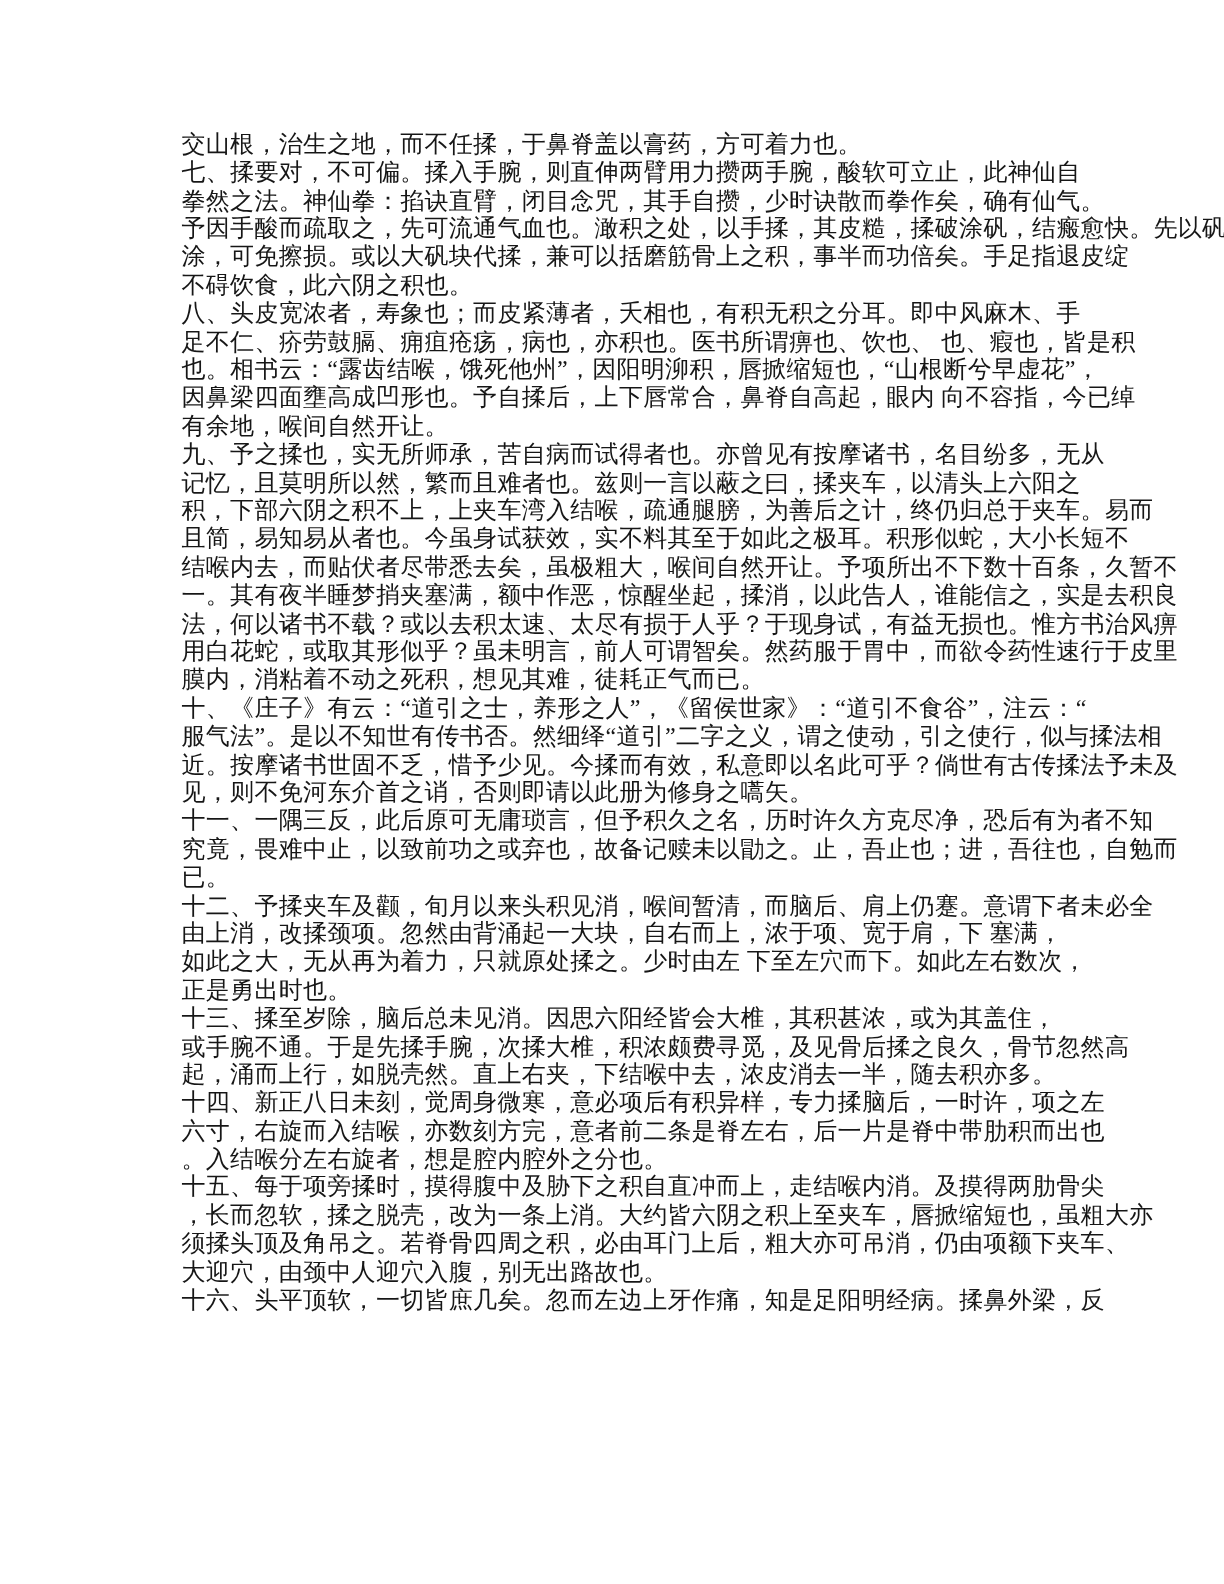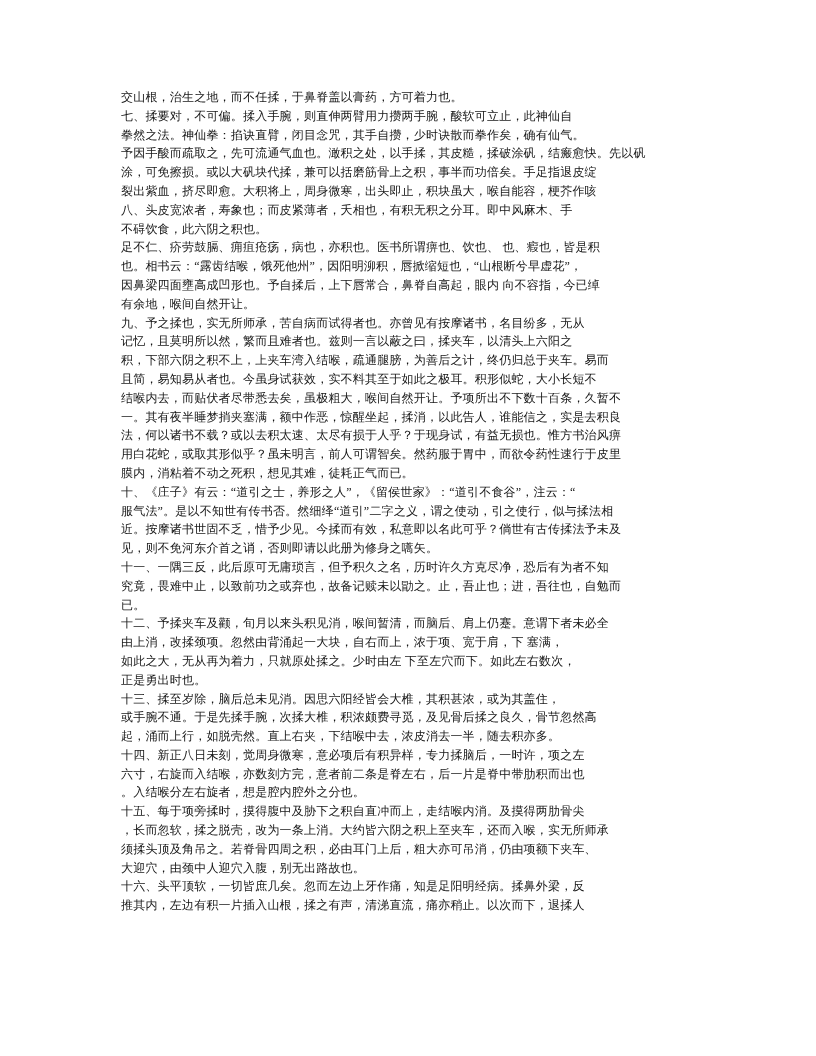--- a/index.html
+++ b/index.html
@@ -18,43 +18,42 @@
     height: 1056px;
     background: #ffffff;
     overflow: hidden;
   }
   .text-block {
     position: absolute;
     left: 121px;
     top: 88px;
     width: 600px;
     color: #161616;
-    font-size: 12px;
+    font-size: 16px;
     line-height: 18.8px;
     letter-spacing: 0.2px;
   }
   .line {
     white-space: pre;
     height: 18.8px;
     overflow: visible;
   }
 </style>
 </head>
 <body>
 
 <div class="page">
   <div class="text-block">
       <div class="line">交山根，治生之地，而不任揉，于鼻脊盖以膏药，方可着力也。</div>
       <div class="line">七、揉要对，不可偏。揉入手腕，则直伸两臂用力攒两手腕，酸软可立止，此神仙自</div>
       <div class="line">拳然之法。神仙拳：掐诀直臂，闭目念咒，其手自攒，少时诀散而拳作矣，确有仙气。</div>
       <div class="line">予因手酸而疏取之，先可流通气血也。澉积之处，以手揉，其皮糙，揉破涂矾，结瘢愈快。先以矾</div>
       <div class="line">涂，可免擦损。或以大矾块代揉，兼可以括磨筋骨上之积，事半而功倍矣。手足指退皮绽</div>
-      <div class="line">裂出紫血，挤尽即愈。大积将上，周身微寒，出头即止，积块虽大，喉自能容，梗芥作咳</div>
+      <div class="line">不碍饮食，此六阴之积也。</div>
       <div class="line">八、头皮宽浓者，寿象也；而皮紧薄者，夭相也，有积无积之分耳。即中风麻木、手</div>
-      <div class="line">不碍饮食，此六阴之积也。</div>
       <div class="line">足不仁、疥劳鼓膈、痈疽疮疡，病也，亦积也。医书所谓痹也、饮也、 也、瘕也，皆是积</div>
       <div class="line">也。相书云：“露齿结喉，饿死他州”，因阳明泖积，唇掀缩短也，“山根断兮早虚花”，</div>
       <div class="line">因鼻梁四面壅高成凹形也。予自揉后，上下唇常合，鼻脊自高起，眼内 向不容指，今已绰</div>
       <div class="line">有余地，喉间自然开让。</div>
       <div class="line">九、予之揉也，实无所师承，苦自病而试得者也。亦曾见有按摩诸书，名目纷多，无从</div>
       <div class="line">记忆，且莫明所以然，繁而且难者也。兹则一言以蔽之曰，揉夹车，以清头上六阳之</div>
       <div class="line">积，下部六阴之积不上，上夹车湾入结喉，疏通腿膀，为善后之计，终仍归总于夹车。易而</div>
       <div class="line">且简，易知易从者也。今虽身试获效，实不料其至于如此之极耳。积形似蛇，大小长短不</div>
       <div class="line">结喉内去，而贴伏者尽带悉去矣，虽极粗大，喉间自然开让。予项所出不下数十百条，久暂不</div>
       <div class="line">一。其有夜半睡梦捎夹塞满，额中作恶，惊醒坐起，揉消，以此告人，谁能信之，实是去积良</div>
@@ -72,19 +71,18 @@
       <div class="line">由上消，改揉颈项。忽然由背涌起一大块，自右而上，浓于项、宽于肩，下 塞满，</div>
       <div class="line">如此之大，无从再为着力，只就原处揉之。少时由左 下至左穴而下。如此左右数次，</div>
       <div class="line">正是勇出时也。</div>
       <div class="line">十三、揉至岁除，脑后总未见消。因思六阳经皆会大椎，其积甚浓，或为其盖住，</div>
       <div class="line">或手腕不通。于是先揉手腕，次揉大椎，积浓颇费寻觅，及见骨后揉之良久，骨节忽然高</div>
       <div class="line">起，涌而上行，如脱壳然。直上右夹，下结喉中去，浓皮消去一半，随去积亦多。</div>
       <div class="line">十四、新正八日未刻，觉周身微寒，意必项后有积异样，专力揉脑后，一时许，项之左</div>
       <div class="line">六寸，右旋而入结喉，亦数刻方完，意者前二条是脊左右，后一片是脊中带肋积而出也</div>
       <div class="line">。入结喉分左右旋者，想是腔内腔外之分也。</div>
       <div class="line">十五、每于项旁揉时，摸得腹中及胁下之积自直冲而上，走结喉内消。及摸得两肋骨尖</div>
-      <div class="line">，长而忽软，揉之脱壳，改为一条上消。大约皆六阴之积上至夹车，还而入喉，实无所师承</div>
+      <div class="line">，长而忽软，揉之脱壳，改为一条上消。大约皆六阴之积上至夹车，唇掀缩短也，虽粗大亦</div>
       <div class="line">须揉头顶及角吊之。若脊骨四周之积，必由耳门上后，粗大亦可吊消，仍由项额下夹车、</div>
       <div class="line">大迎穴，由颈中人迎穴入腹，别无出路故也。</div>
       <div class="line">十六、头平顶软，一切皆庶几矣。忽而左边上牙作痛，知是足阳明经病。揉鼻外梁，反</div>
-      <div class="line">推其内，左边有积一片插入山根，揉之有声，清涕直流，痛亦稍止。以次而下，退揉人</div>
     </div>
 </div>
 
 </body></html>

